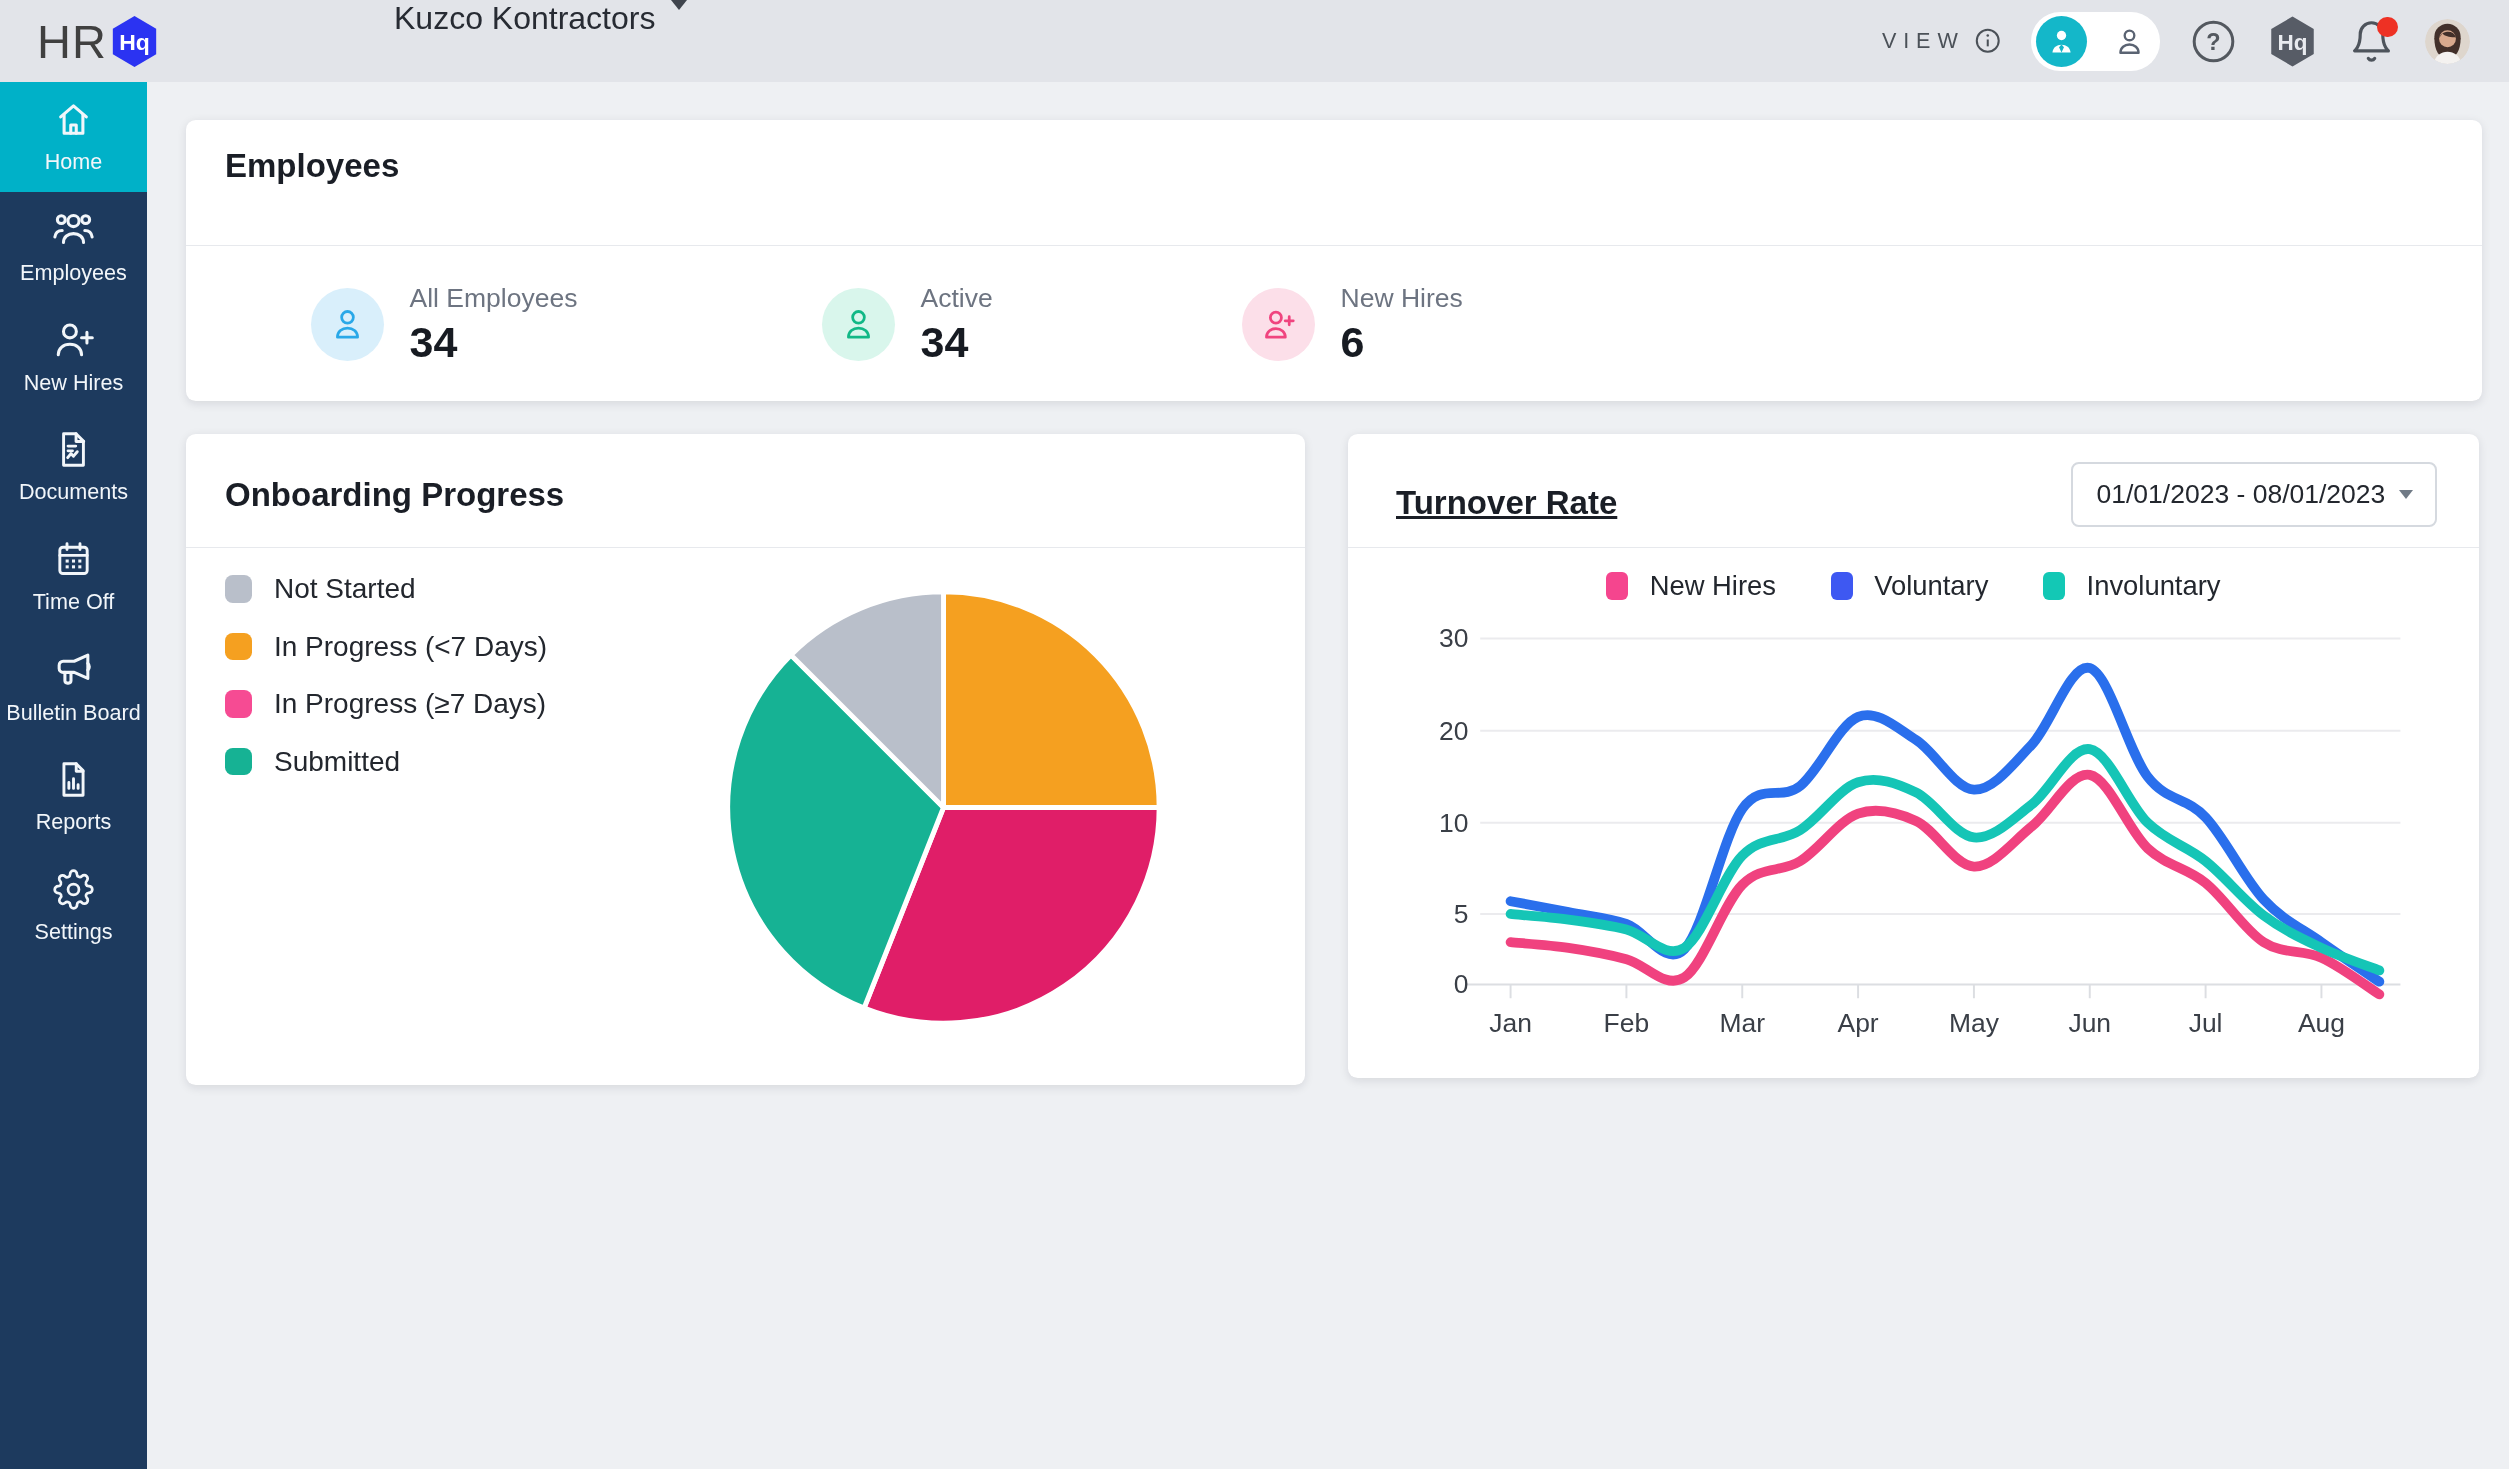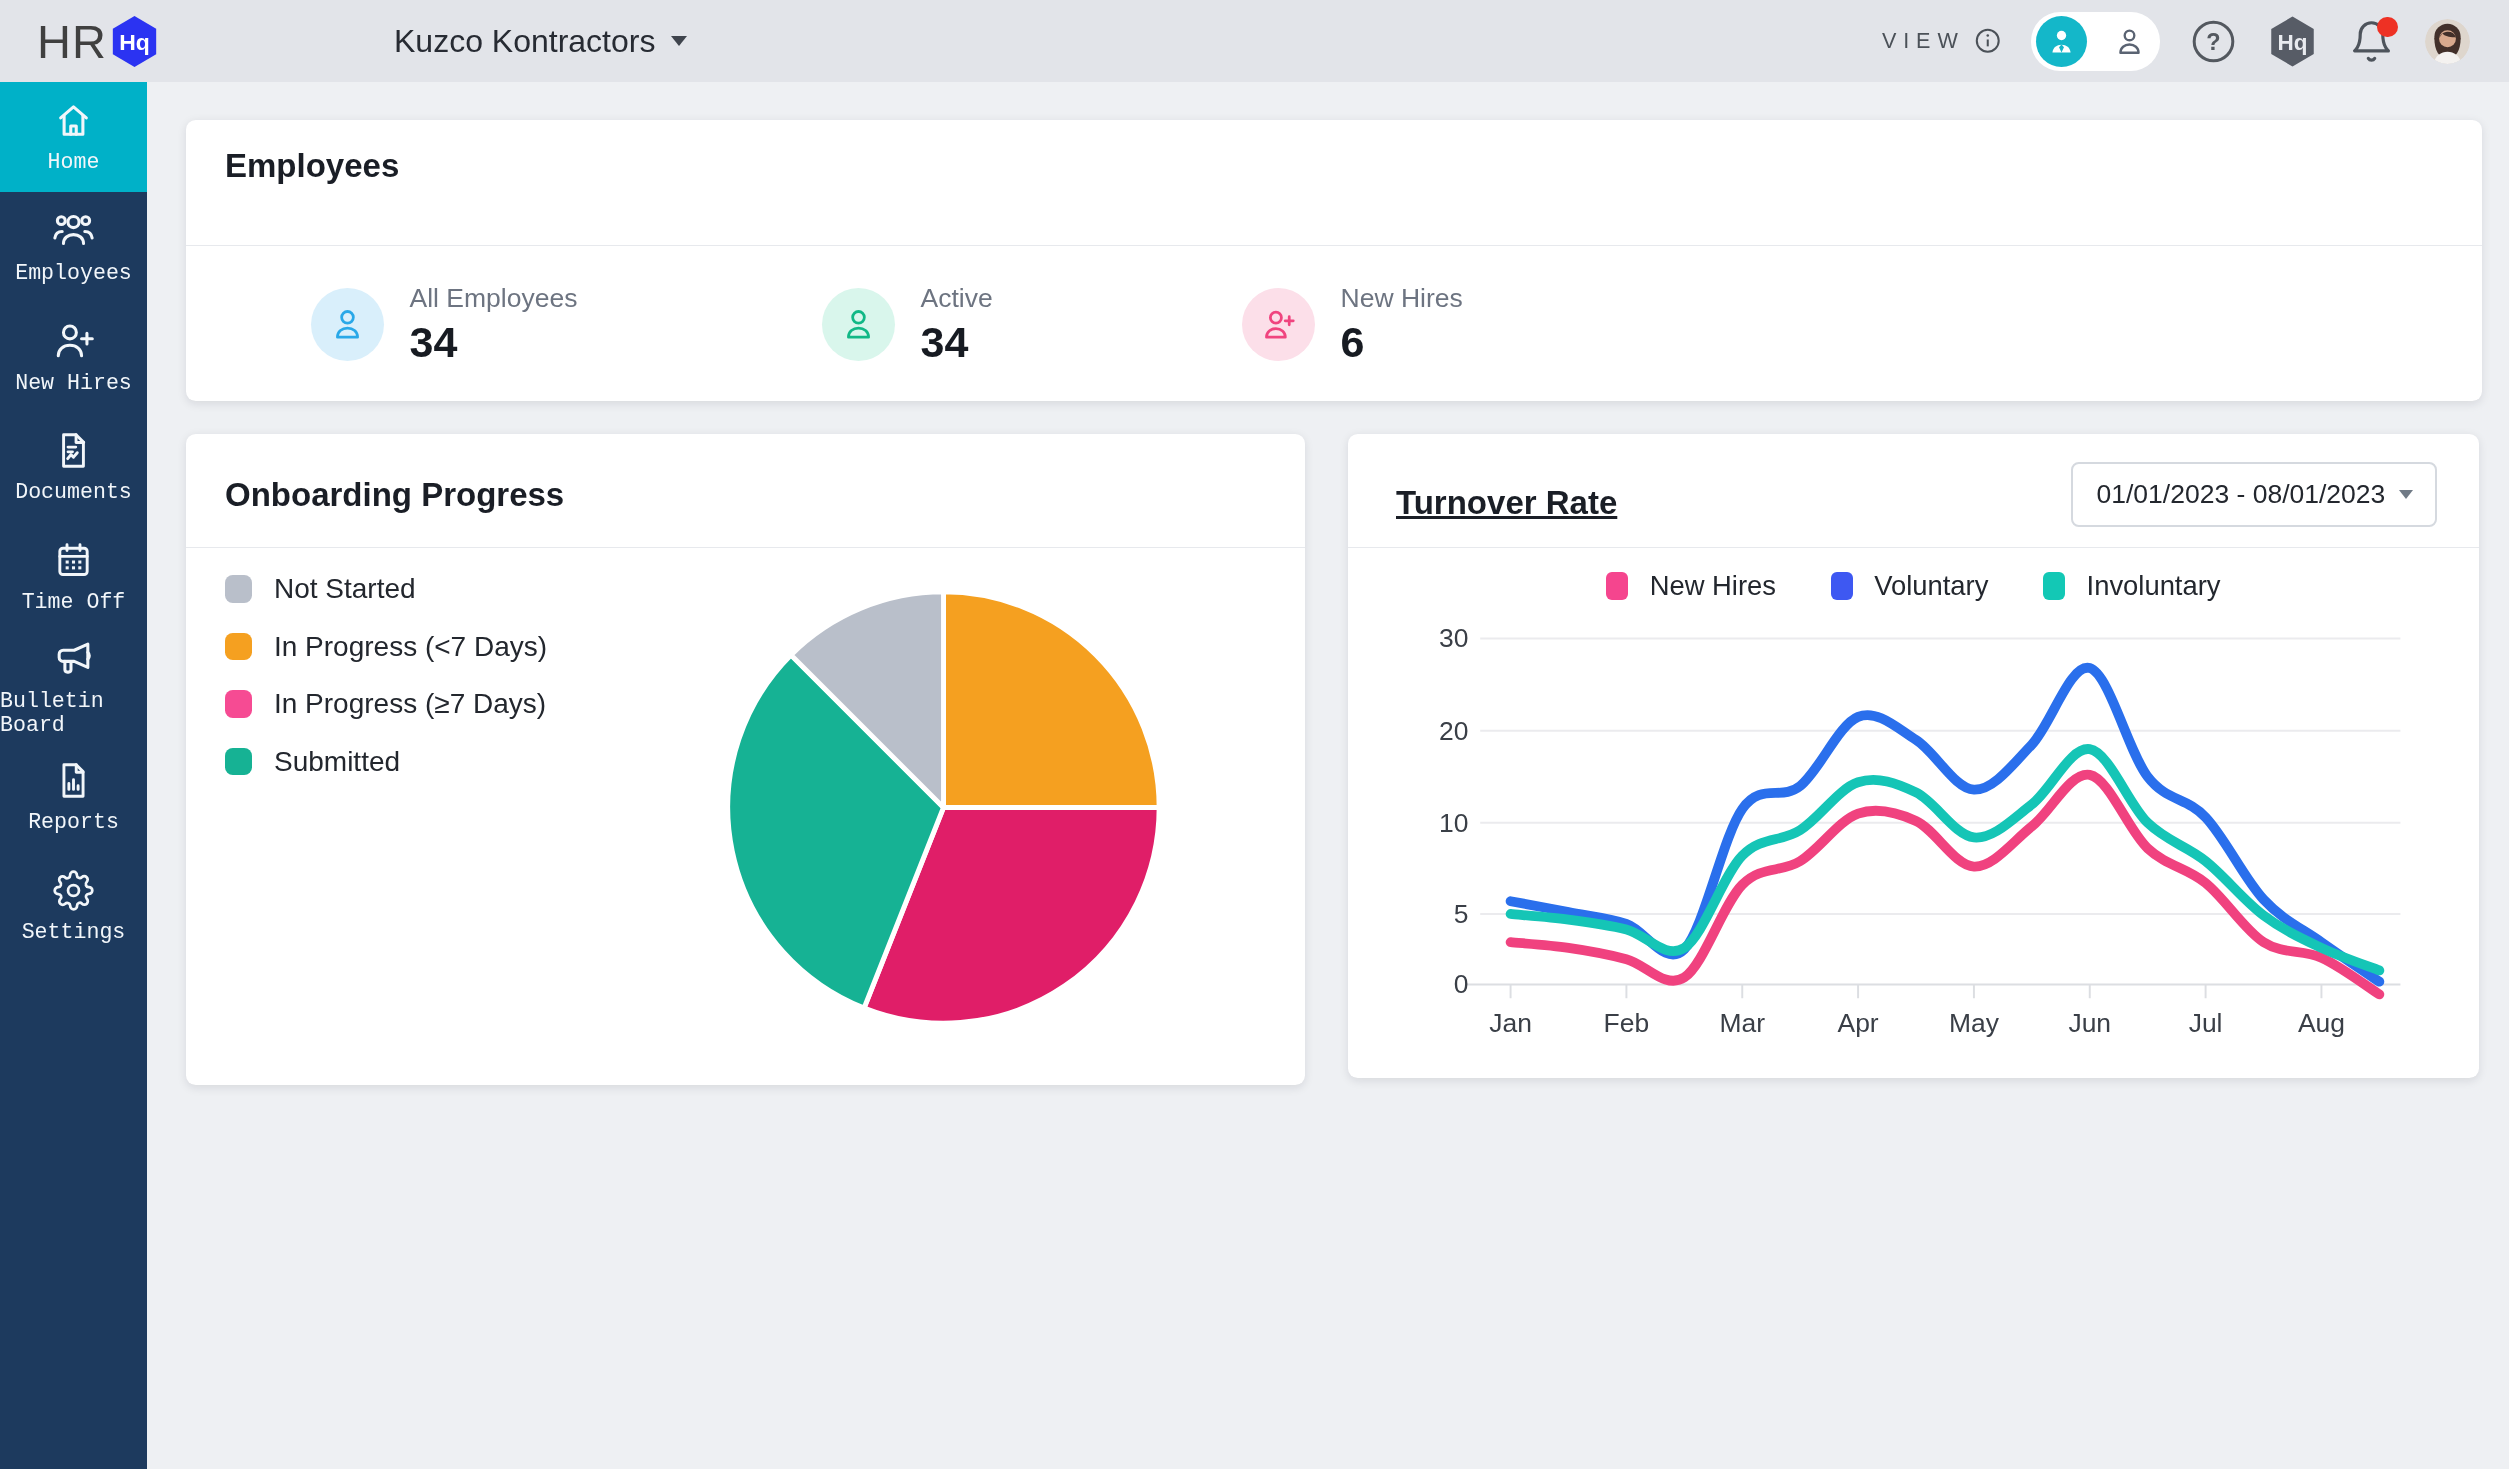--- a/index.html
+++ b/index.html
@@ -4,33 +4,33 @@
 <style>
   html,body{margin:0;padding:0;background:#eef0f3;font-family:"Liberation Sans","DejaVu Sans",sans-serif;}
   #app{position:relative;width:2509px;height:1469px;overflow:hidden;background:#eef0f3;}
   .abs{position:absolute;}
   
   #topbar{left:0;top:0;width:2509px;height:82px;background:#e2e4e9;}
   #logo{left:37px;top:0;height:82px;display:flex;align-items:center;}
   #logo-text{font-size:47px;font-weight:400;color:#404040;letter-spacing:1px;}
   #logo-badge{width:51px;height:57px;margin-left:2px;position:relative;}
   #logo-badge svg{display:block;}
-  #company{left:394px;top:0;height:82px;display:flex;align-items:center;gap:15.7px;cursor:pointer;}
+  #company{left:394px;top:0;height:82px;display:flex;gap:15.7px;cursor:pointer;}
   #company-name{font-size:32px;font-weight:500;color:#272b33;}
   .caret{width:0;height:0;border-left:8.8px solid transparent;border-right:8.8px solid transparent;border-top:10.8px solid #3f444d;}
   #top-right{right:39px;top:0;height:82px;display:flex;align-items:center;gap:31px;}
   #view-group{display:flex;align-items:flex-start;gap:9.8px;}
   #view-label{font-size:21.6px;color:#4b5158;letter-spacing:6.9px;font-weight:500;}
   #view-toggle{width:129px;height:59px;background:#ffffff;border-radius:29px;display:flex;align-items:center;justify-content:space-between;padding:0 4.9px;box-sizing:border-box;}
   .toggle-circle{width:51px;height:51px;border-radius:50%;display:flex;align-items:center;justify-content:center;}
   .toggle-on{background:#14b7c9;}
   .round-icon{display:flex;align-items:center;justify-content:center;}
   #avatar{width:45px;height:45px;border-radius:50%;overflow:hidden;}
   
-  #sidebar{left:0;top:82px;width:147px;height:1387px;background:#1d3a5e;font-family:Liberation Mono, monospace;}
+  #sidebar{left:0;top:82px;width:147px;height:1387px;background:#1d3a5e;}
   .side-item{width:147px;height:110px;display:flex;flex-direction:column;align-items:center;justify-content:center;gap:8.8px;color:#f2f6fa;cursor:pointer;}
   .side-item.active{background:#00b1c8;}
   .side-item svg{display:block;}
   .side-label{font-size:21.6px;}
   
   .card{background:#ffffff;border-radius:9.8px;box-shadow:0 2.9px 9.8px rgba(16,24,40,.10);}
   .card-title{font-size:33px;font-weight:700;color:#1a1e26;}
   #card-employees{left:186px;top:120px;width:2296px;height:281px;}
   #emp-title{left:225px;top:147px;}
   .divider{height:1px;background:#e7e9ed;}

